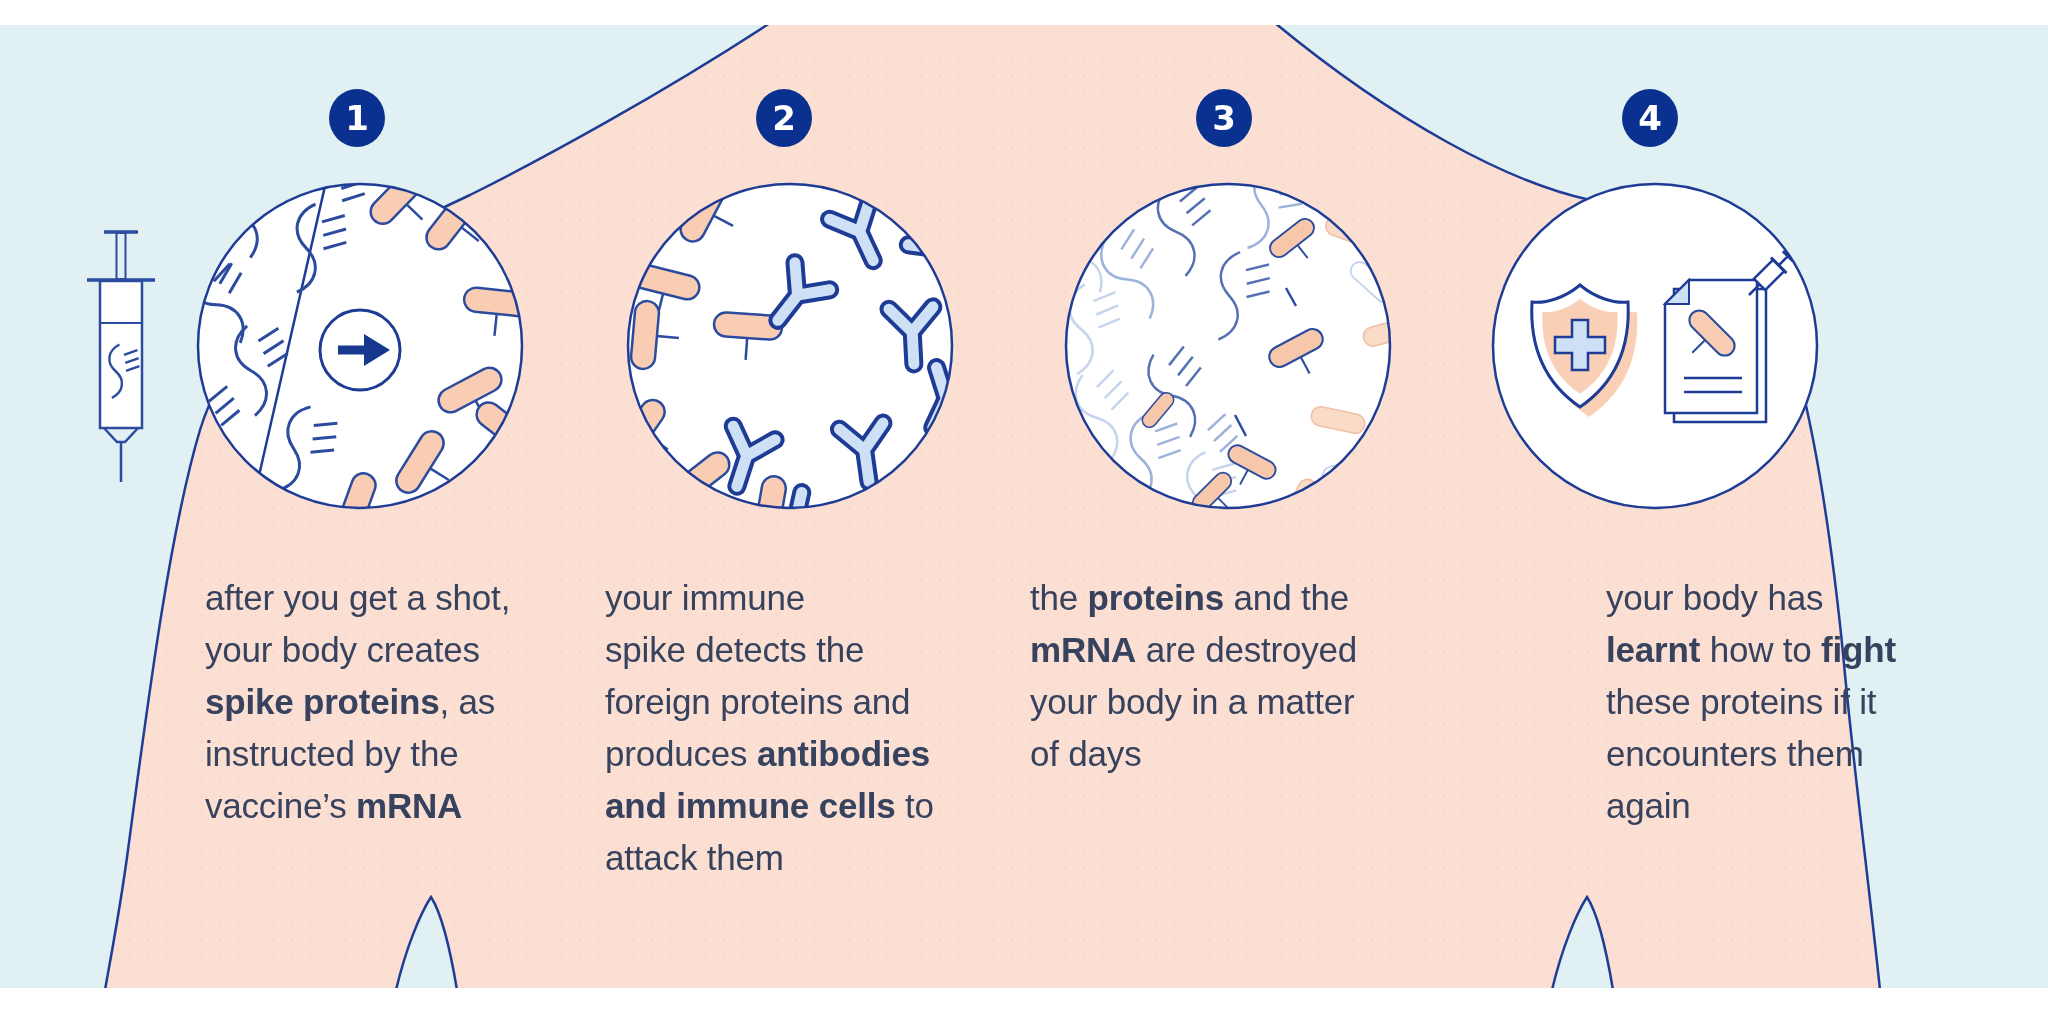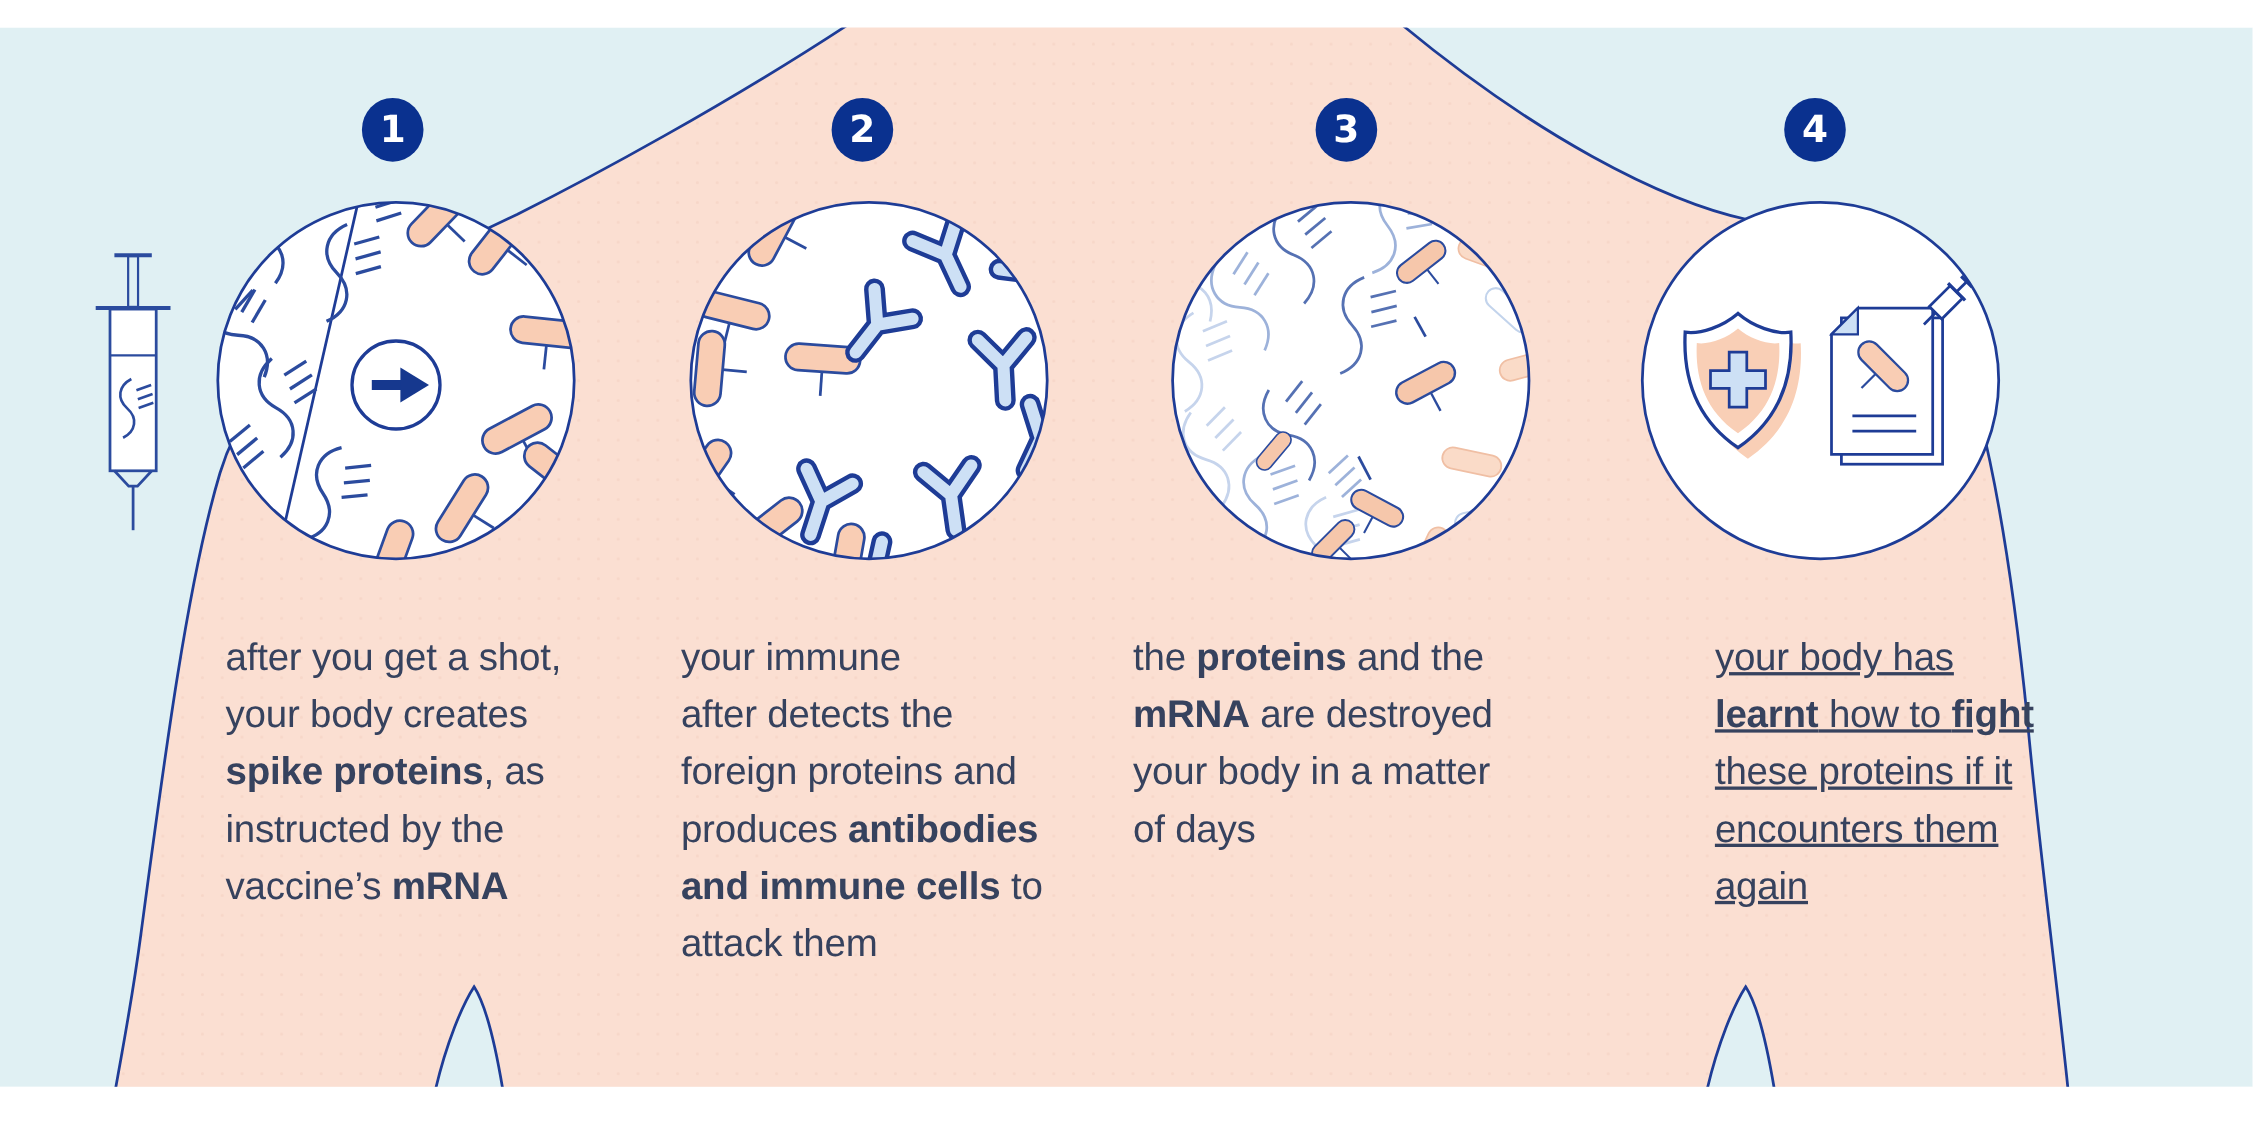--- a/index.html
+++ b/index.html
@@ -254,35 +254,35 @@
       <span>4</span>
     </div>
 
 <div class="step-text" style="left:190px;top:572px;">
       <div class="line"><span>after you get a shot,</span></div>
       <div class="line"><span>your body creates</span></div>
       <div class="line"><span class="b">spike proteins</span><span>, as</span></div>
       <div class="line"><span>instructed by the</span></div>
       <div class="line"><span>vaccine’s </span><span class="b">mRNA</span></div>
     </div>
-<div class="step-text" style="left:604px;top:572px;">
+<div class="step-text" style="left:590px;top:572px;">
       <div class="line"><span>your immune</span></div>
-      <div class="line"><span>after detects the</span></div>
+      <div class="line"><span>spike detects the</span></div>
       <div class="line"><span>foreign proteins and</span></div>
       <div class="line"><span>produces </span><span class="b">antibodies</span></div>
       <div class="line"><span class="b">and immune cells</span><span> to</span></div>
       <div class="line"><span>attack them</span></div>
     </div>
 <div class="step-text" style="left:1015px;top:572px;">
       <div class="line"><span>the </span><span class="b">proteins</span><span> and the</span></div>
       <div class="line"><span class="b">mRNA</span><span> are destroyed</span></div>
       <div class="line"><span>your body in a matter</span></div>
       <div class="line"><span>of days</span></div>
     </div>
-<div class="step-text" style="left:1544px;top:572px;text-decoration:underline;">
+<div class="step-text" style="left:1591px;top:572px;">
       <div class="line"><span>your body has</span></div>
       <div class="line"><span class="b">learnt</span><span> how to </span><span class="b">fight</span></div>
       <div class="line"><span>these proteins if it</span></div>
       <div class="line"><span>encounters them</span></div>
       <div class="line"><span>again</span></div>
     </div>
 
 </div>
 
 </body></html>

